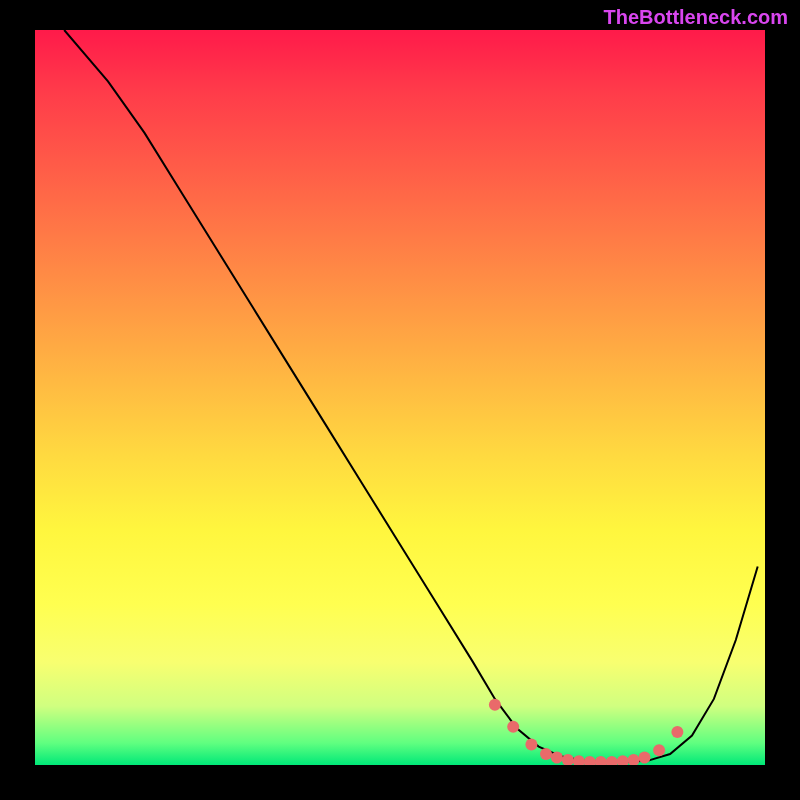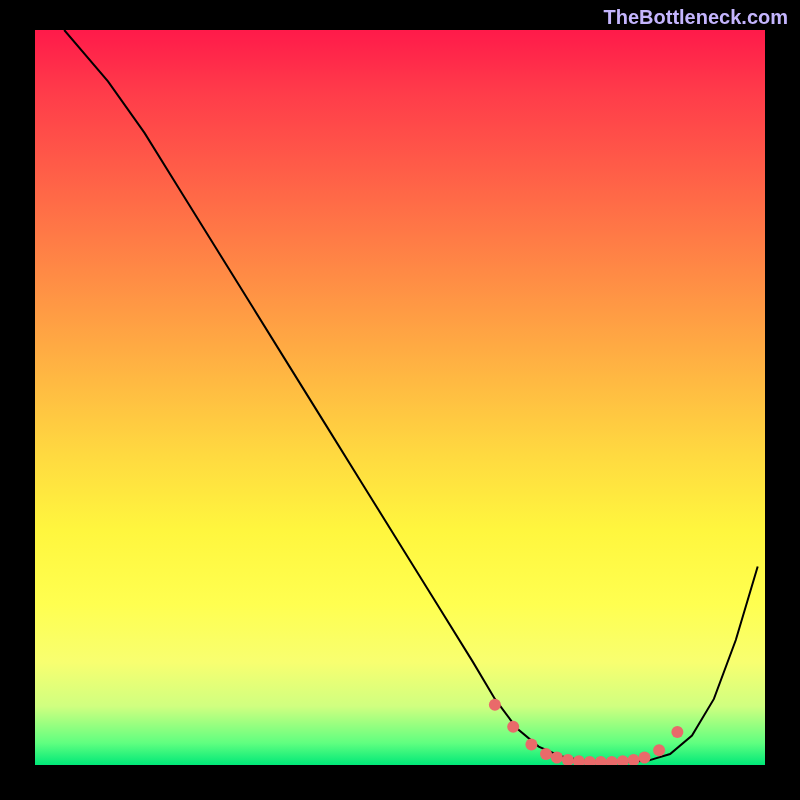--- a/index.html
+++ b/index.html
@@ -1,21 +1,21 @@
 <!DOCTYPE html>
 <html><head>
 <meta charset="utf-8">
 <style>
   * { margin: 0; padding: 0; box-sizing: border-box; }
   body { width: 800px; height: 800px; background: #000; position: relative; font-family: Arial, sans-serif; }
   .watermark {
     position: absolute;
     top: 6px;
     right: 12px;
-    color: #c4b5fd;
+    color: #d946ef;
     font-size: 20px;
     font-weight: bold;
     z-index: 10;
   }
   .plot-area {
     position: absolute;
     left: 35px;
     top: 30px;
     width: 730px;
     height: 735px;

